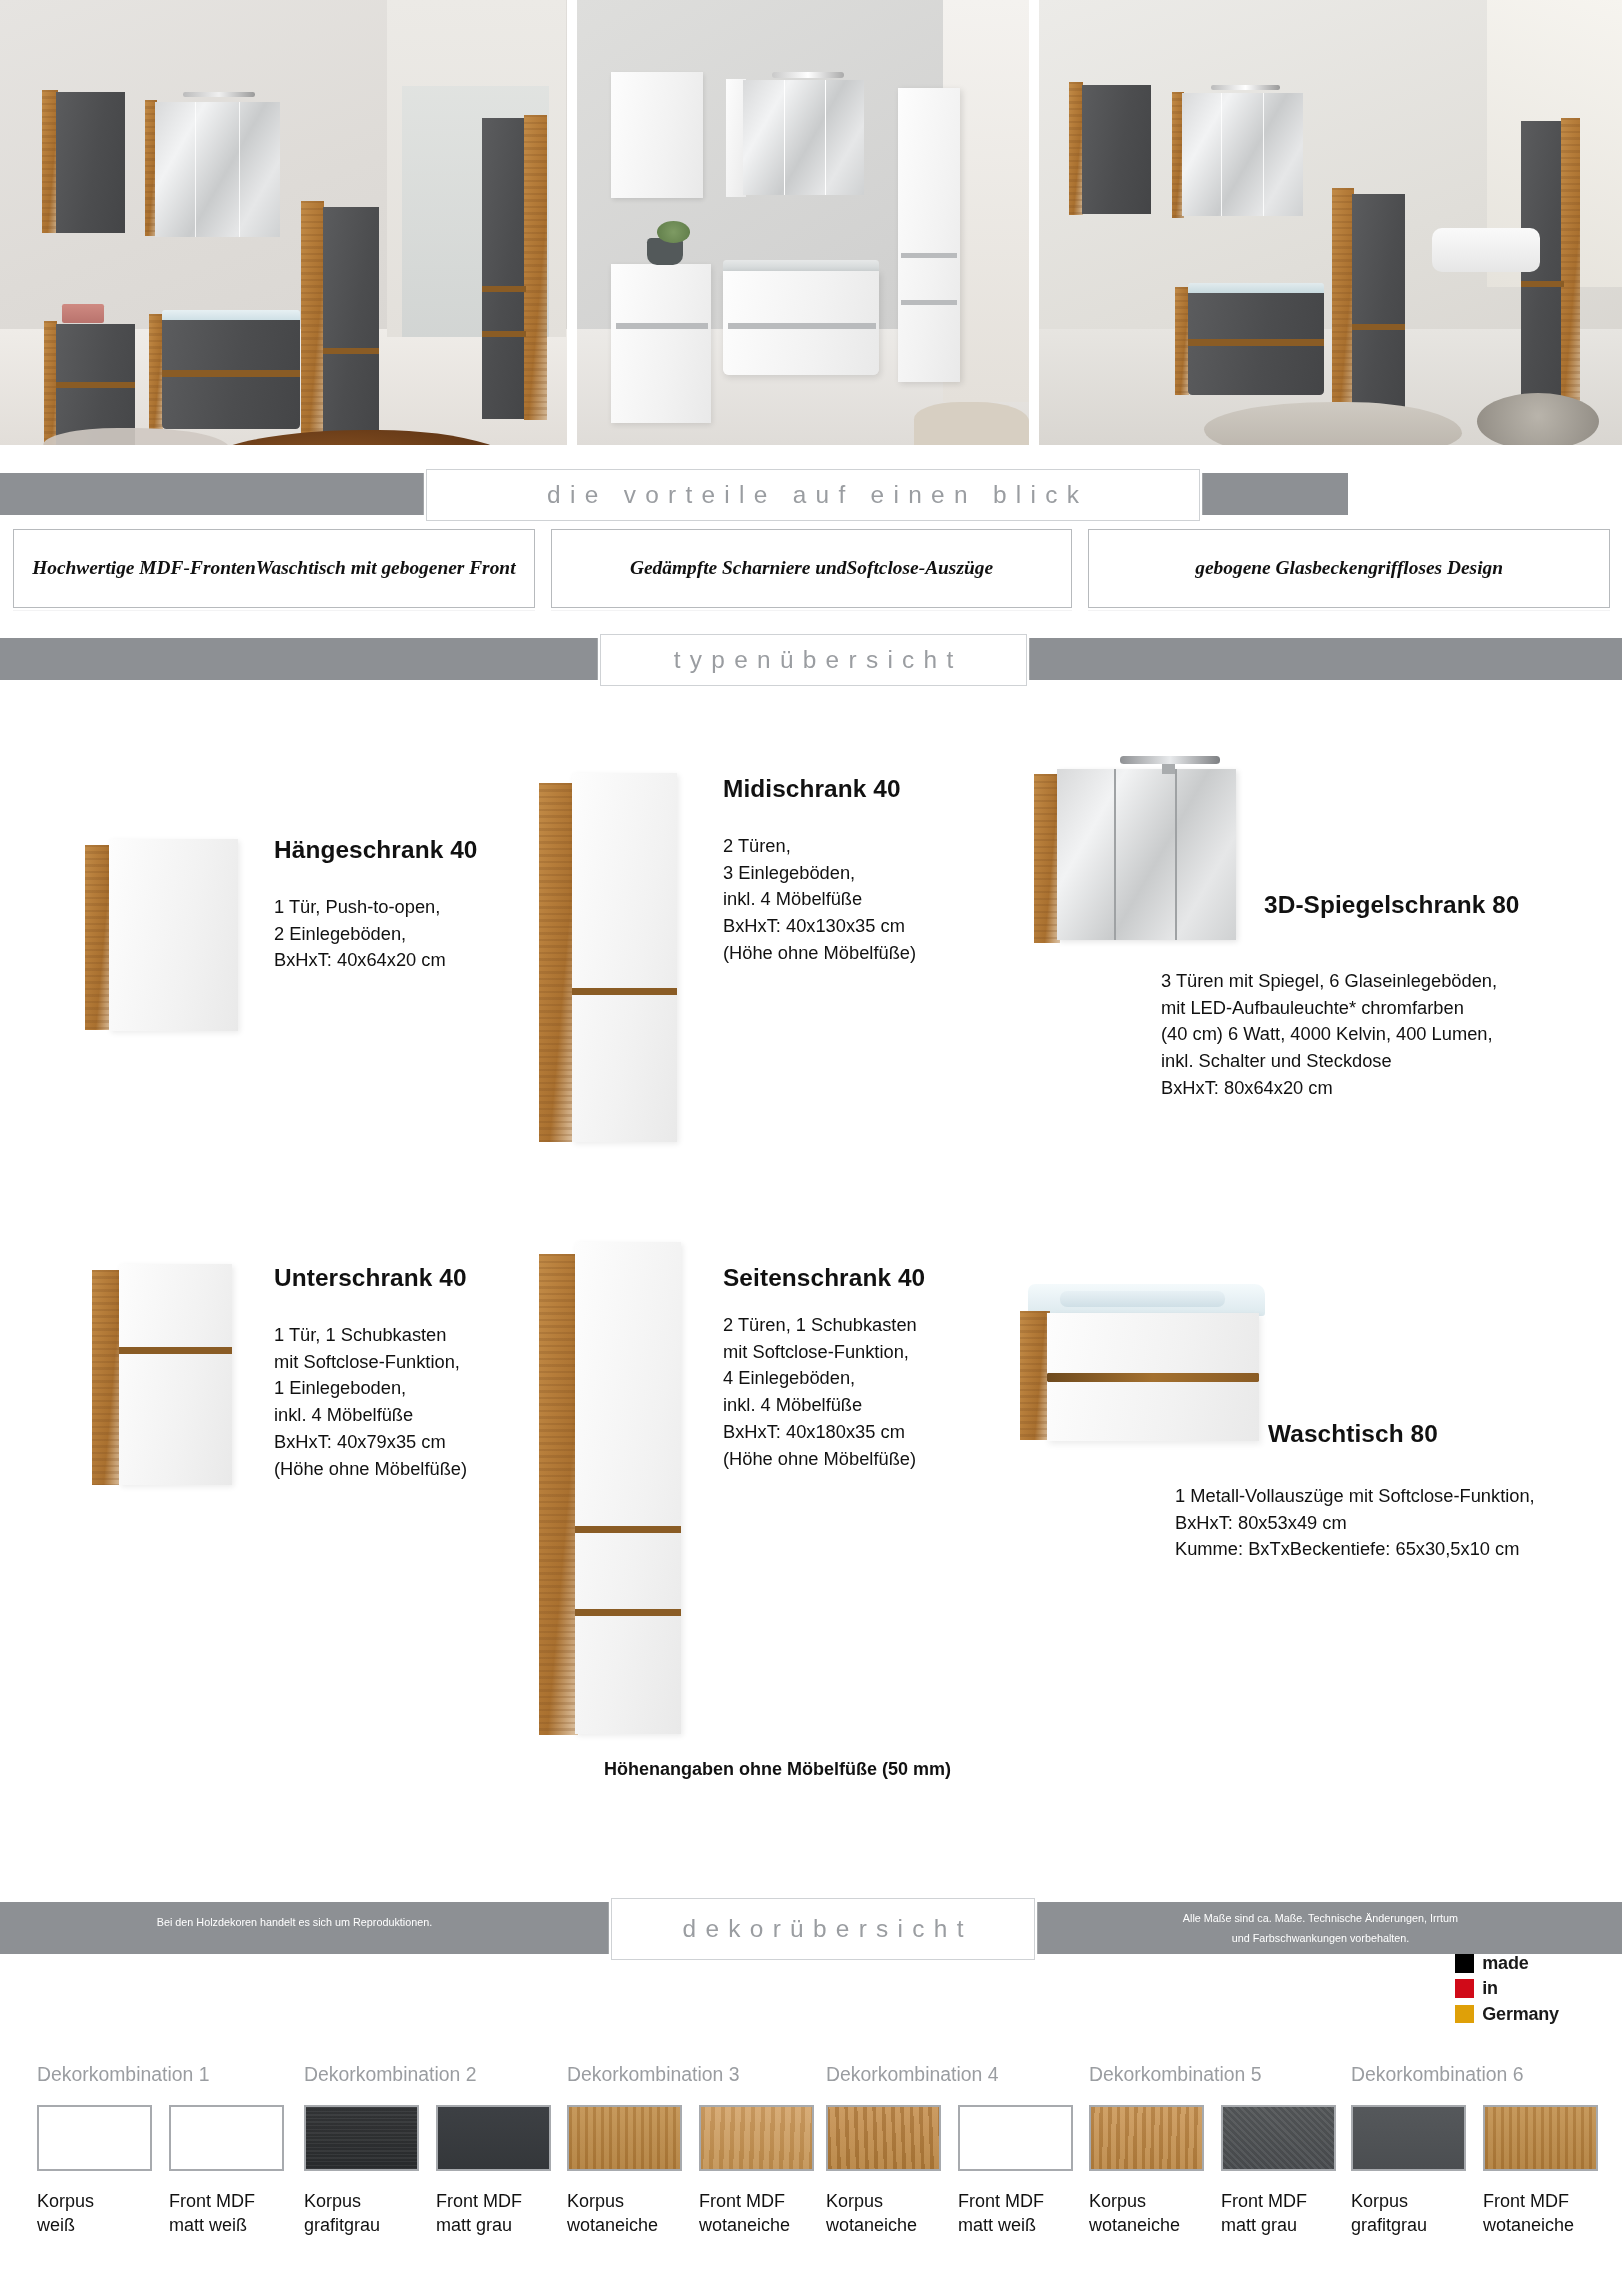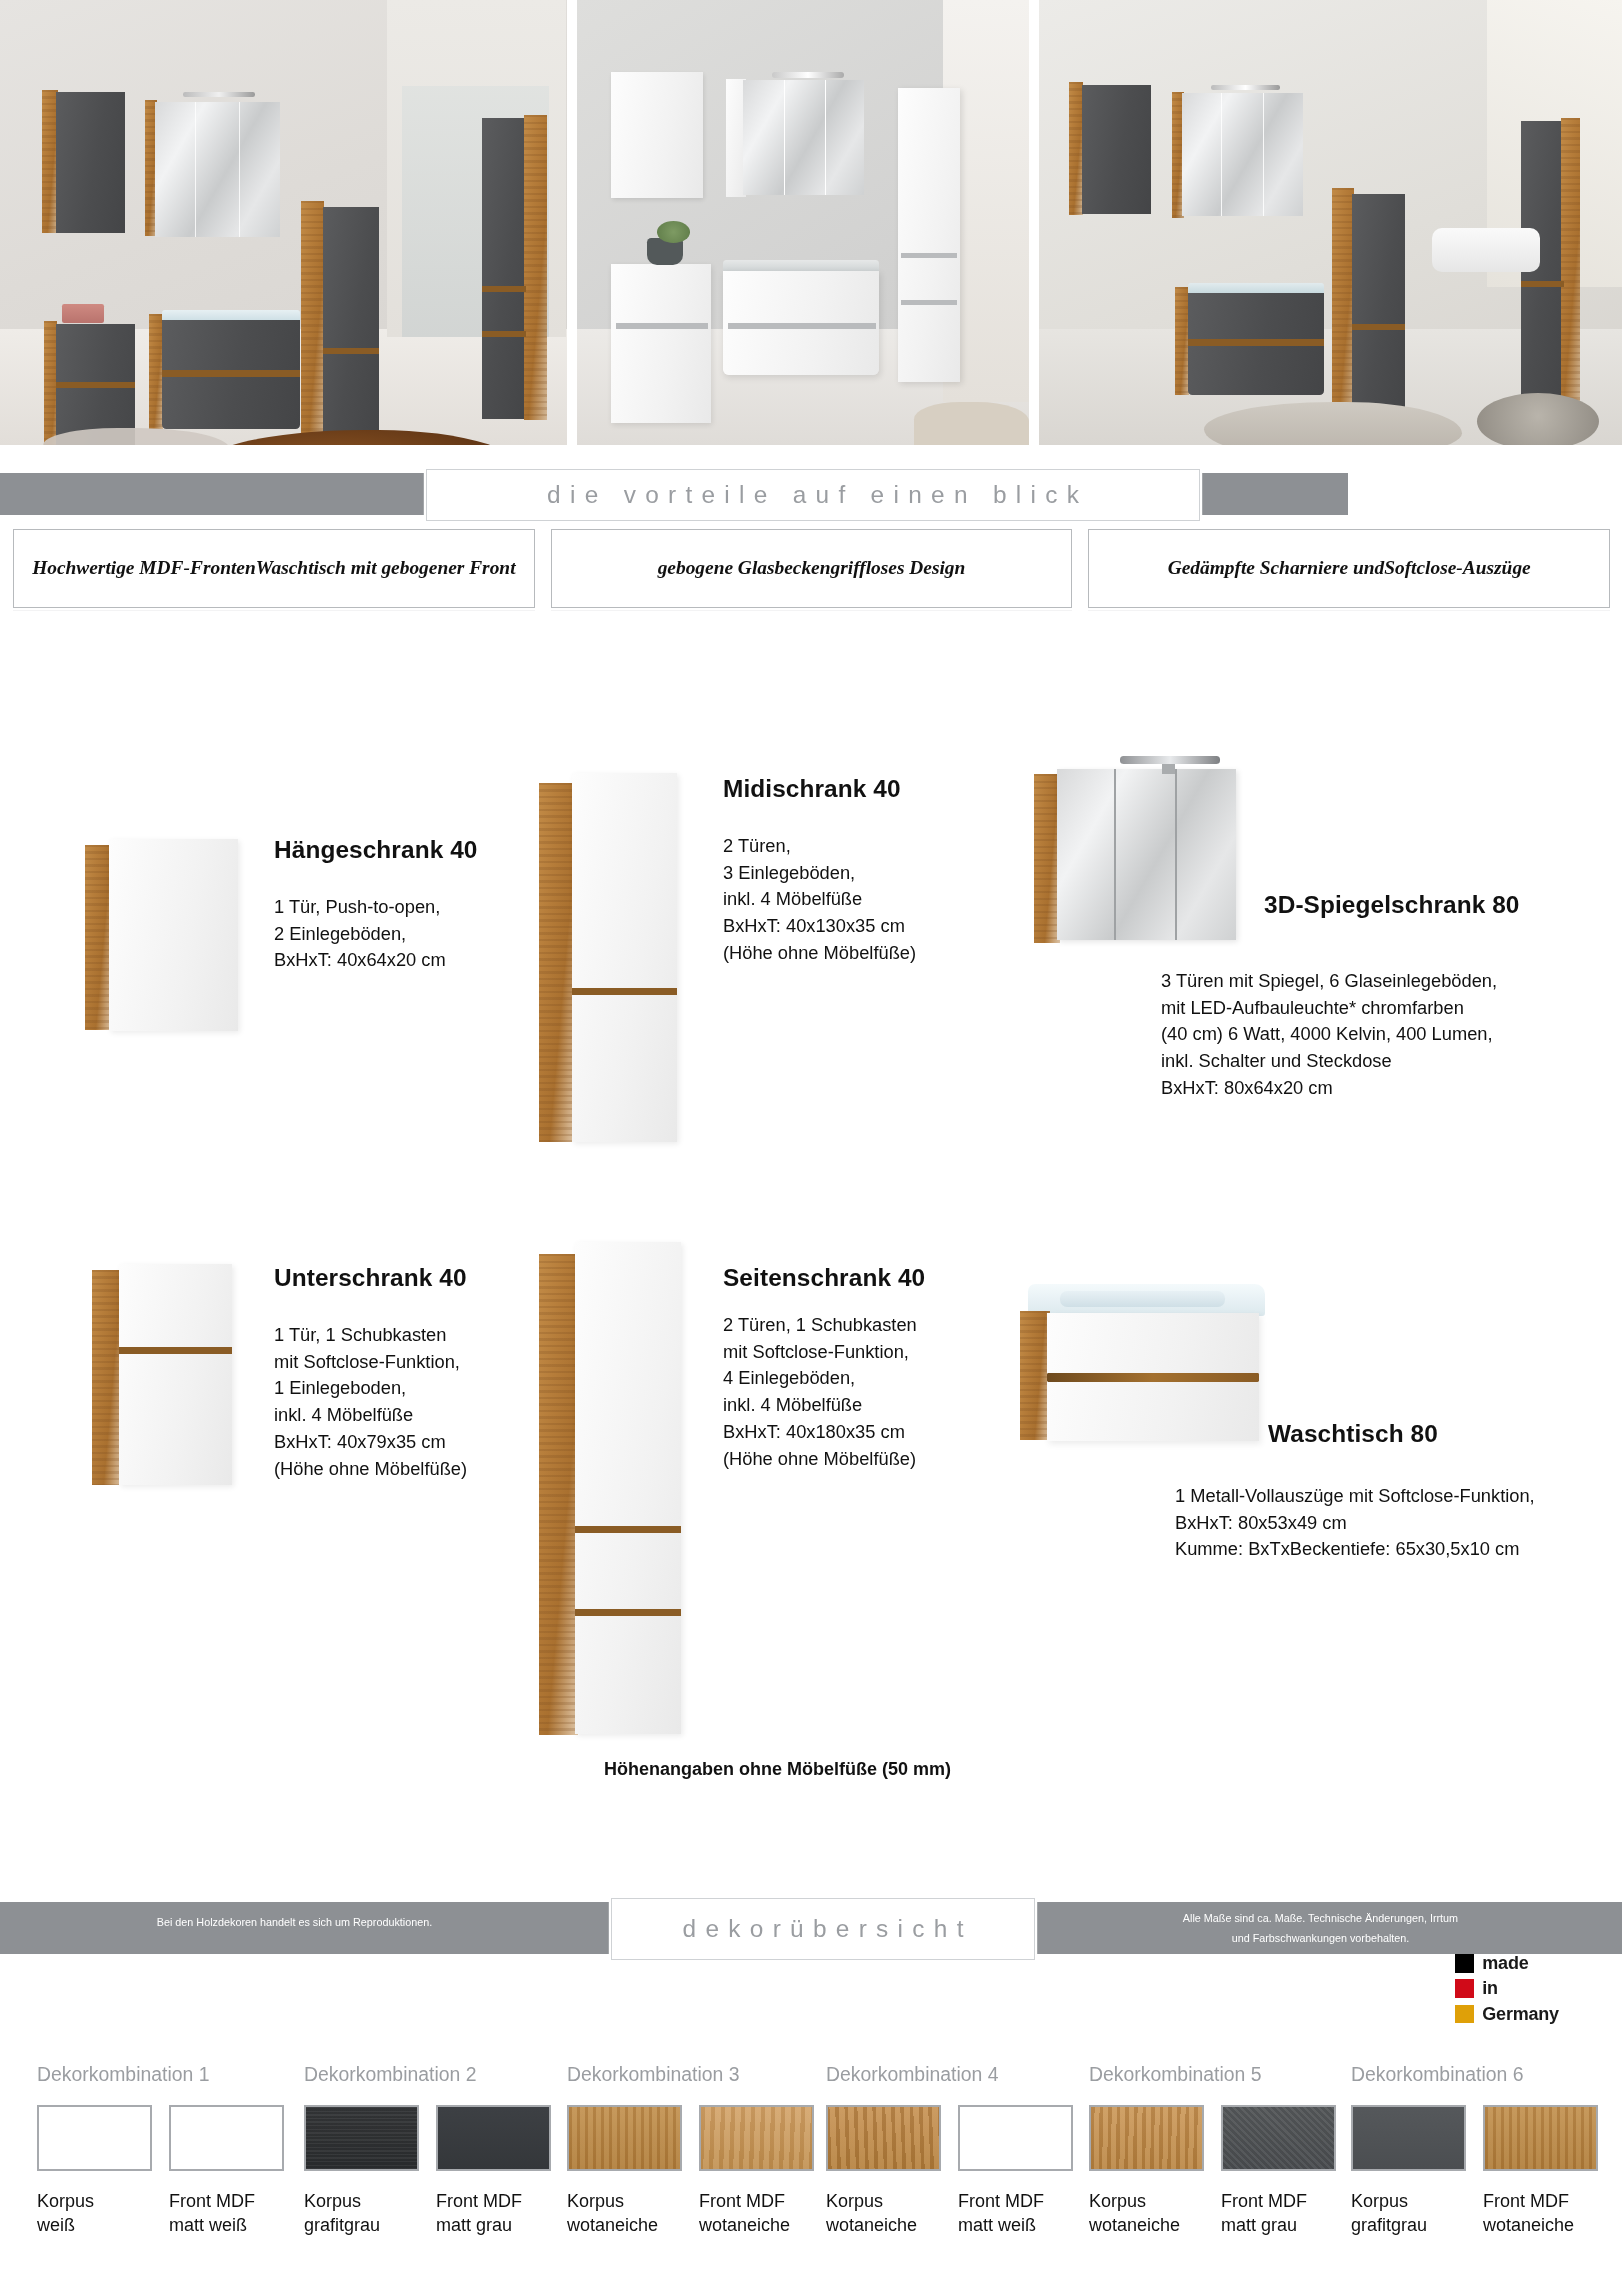--- a/index.html
+++ b/index.html
@@ -224,29 +224,34 @@
       <span>die vorteile auf einen blick</span>
     </div>
   </div>
 
   <div class="advrow">
     <div class="advbox">
       <div>Hochwertige MDF-Fronten</div>
       <div>Waschtisch mit gebogener Front</div>
     </div>
     <div class="advbox">
+      <div>Gedämpfte Scharniere und</div>
+      <div>Softclose-Auszüge</div>
+    </div>
+    <div class="advbox">
       <div>gebogene Glasbecken</div>
       <div>griffloses Design</div>
     </div>
-    <div class="advbox">
-      <div>Gedämpfte Scharniere und</div>
-      <div>Softclose-Auszüge</div>
-    </div>
-  </div>
-
+  </div>
+
+  <div class="bar" style="left:0;top:638px;width:1623px;">
+    <div class="titlebox" style="left:600px;width:425px;">
+      <span>typenübersicht</span>
+    </div>
+  </div>
 
   <div class="types">
 
     <div class="fx" style="left:85px;top:136px;width:158px;height:192px;">
       <div class="fx wood" style="left:0;top:5.7px;width:27px;height:185px;"></div>
       <div class="fx whitefront" style="left:24.4px;top:0;width:129px;height:192px;box-shadow:2.2px 2.2px 5.7px rgba(0,0,0,.08);"></div>
     </div>
     <div class="txt" style="left:274px;top:133px;width:287px;">
       <div class="ptitle">Hängeschrank 40</div>
       <div class="pdesc" style="margin-top:30px;">1 Tür, Push-to-open,

